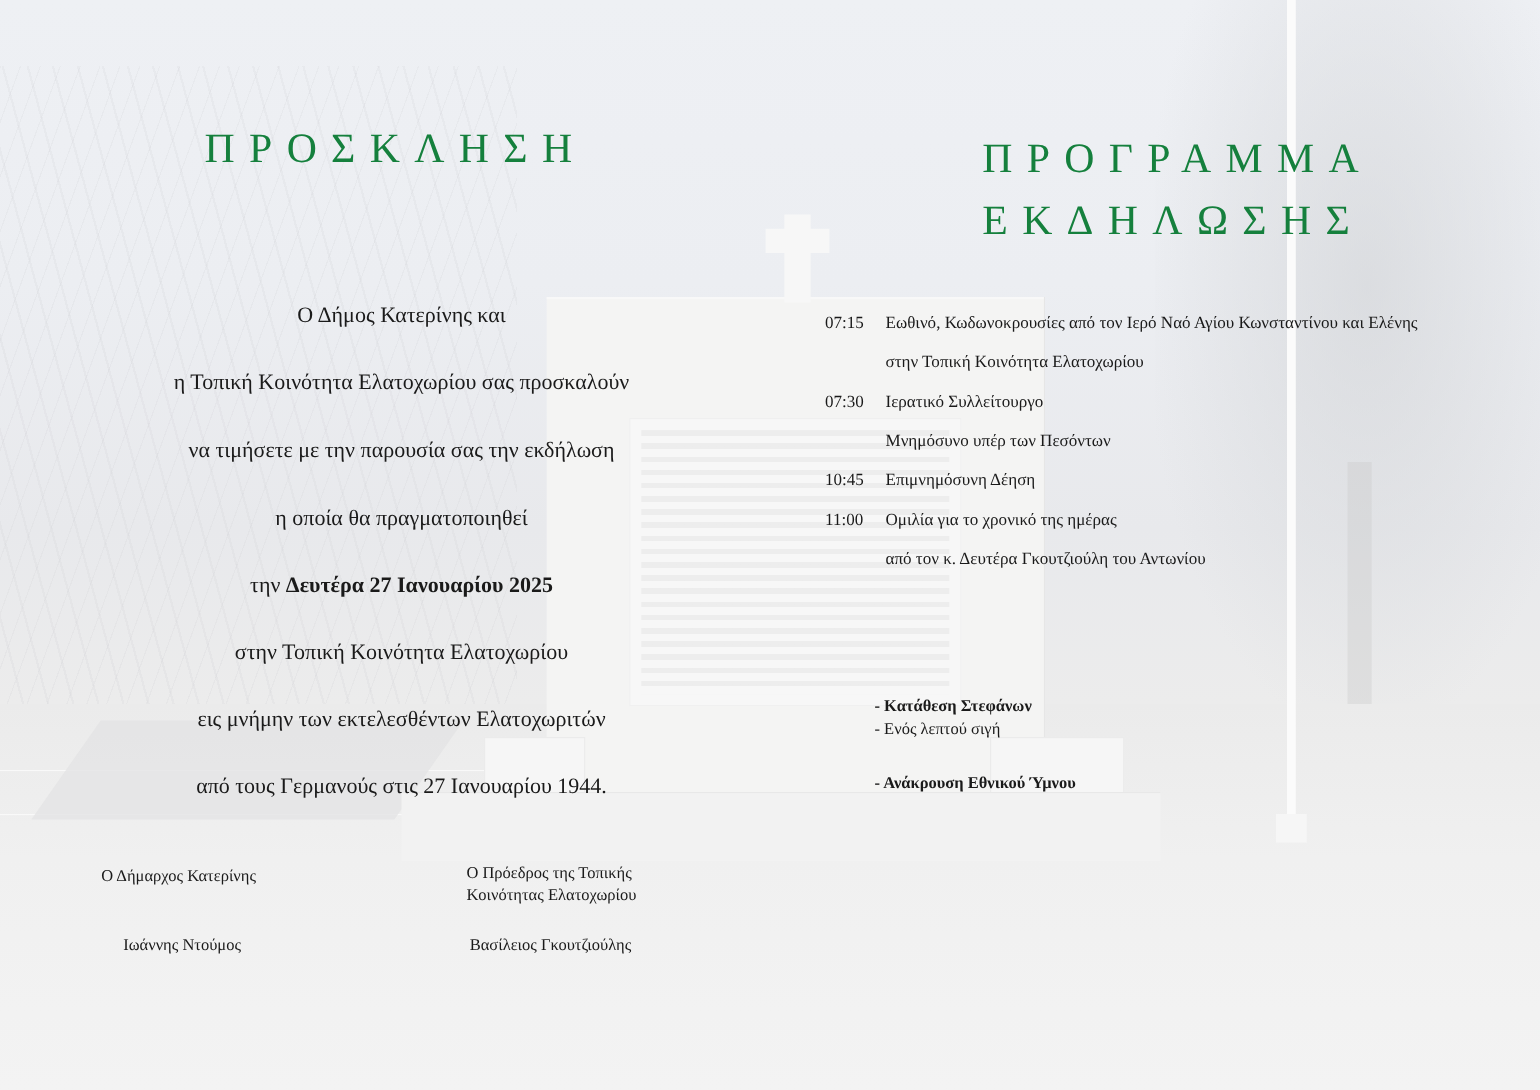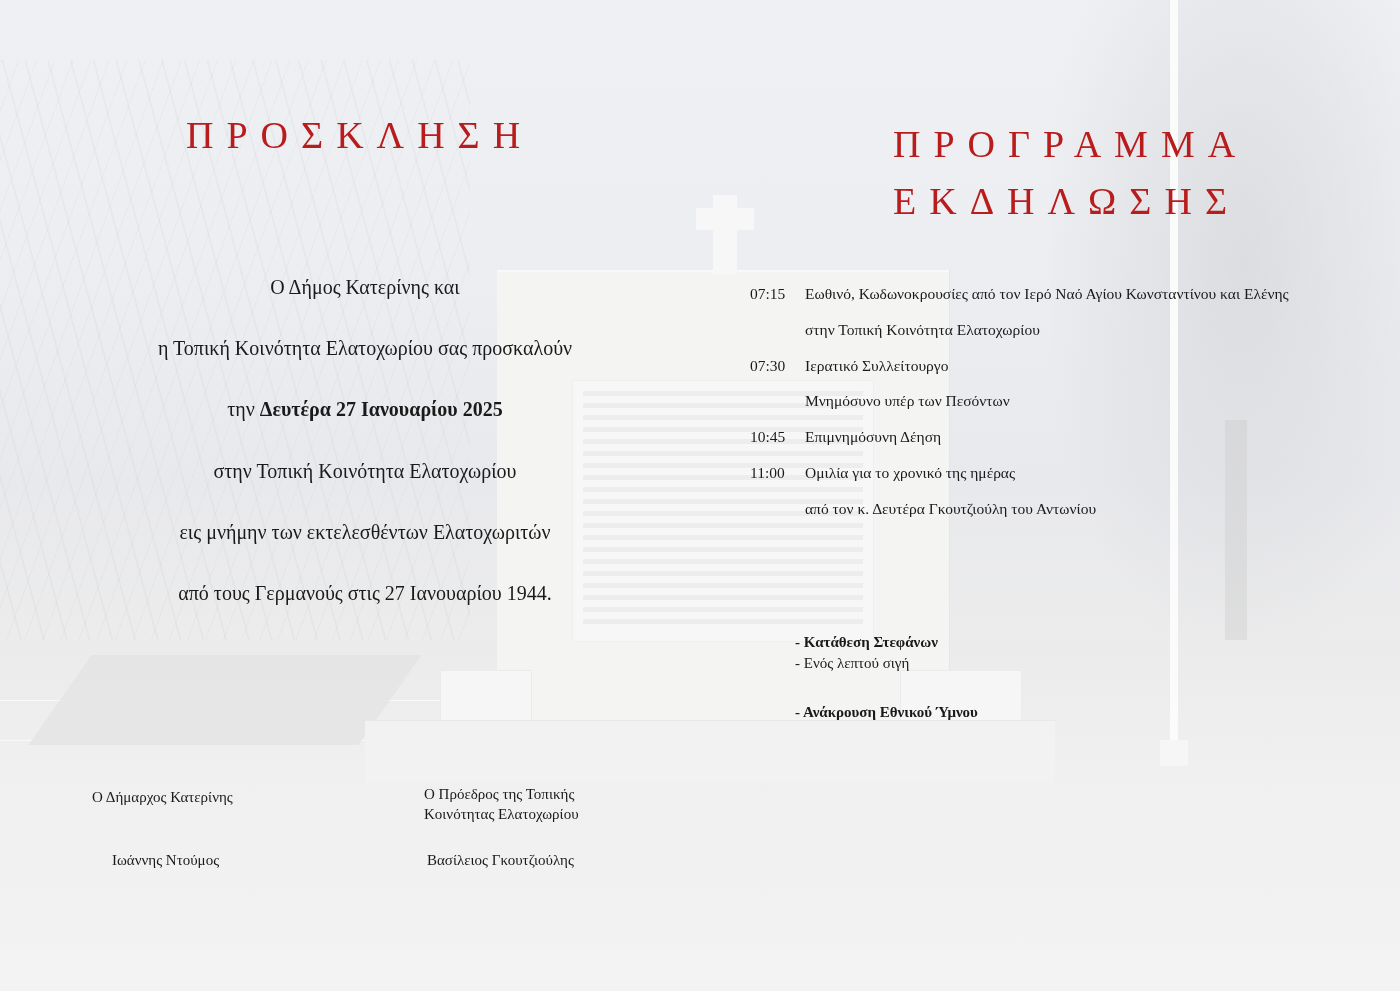--- a/index.html
+++ b/index.html
@@ -38,21 +38,21 @@
     .plaque-lines { position: absolute; left: 10px; top: 10px; right: 10px; bottom: 10px;
       background: repeating-linear-gradient(180deg, rgba(210,210,210,.45) 0 5px, transparent 5px 12px); opacity: .6; }
     .planter-l { position: absolute; left: 440px; top: 670px; width: 90px; height: 70px; background: #f6f6f6; border: 1px solid #ebebeb; }
     .planter-r { position: absolute; left: 900px; top: 670px; width: 120px; height: 70px; background: #f6f6f6; border: 1px solid #ebebeb; }
     .base { position: absolute; left: 365px; top: 720px; width: 690px; height: 62px; background: #f2f2f2; border-top: 1px solid #e8e8e8; }
 
     
     .content { position: absolute; inset: 0; }
     .title {
       position: absolute; font-weight: normal; margin: 0;
-      font-size: 38px; letter-spacing: 13px; color: #b91c1c; line-height: 1;
+      font-size: 38px; letter-spacing: 13px; color: #15803d; line-height: 1;
     }
     .title-left { left: 186px; top: 116px; }
     .title-right { left: 893px; top: 116px; line-height: 57px; }
     .title-right span { display: block; }
 
     .invite { position: absolute; left: 90px; top: 258px; width: 550px; text-align: center; font-size: 20px; }
     .invite p { margin: 11px; height: 50.2px; line-height: 36px; }
     .invite b { font-weight: bold; }
 
     .schedule { position: absolute; left: 750px; top: 280px; width: 640px; font-size: 15.5px; }
@@ -100,20 +100,22 @@
   <h1 class="title title-left">ΠΡΟΣΚΛΗΣΗ</h1>
 
   <h1 class="title title-right">
     <span>ΠΡΟΓΡΑΜΜΑ</span>
     <span>ΕΚΔΗΛΩΣΗΣ</span>
   </h1>
 
   <div class="invite">
     <p>Ο Δήμος Κατερίνης και</p>
     <p>η Τοπική Κοινότητα Ελατοχωρίου σας προσκαλούν</p>
+    <p>να τιμήσετε με την παρουσία σας την εκδήλωση</p>
+    <p>η οποία θα πραγματοποιηθεί</p>
     <p><span>την </span><b>Δευτέρα 27 Ιανουαρίου 2025</b></p>
     <p>στην Τοπική Κοινότητα Ελατοχωρίου</p>
     <p>εις μνήμην των εκτελεσθέντων Ελατοχωριτών</p>
     <p>από τους Γερμανούς στις 27 Ιανουαρίου 1944.</p>
   </div>
 
   <div class="schedule">
     <div class="srow">
       <span class="stime">07:15</span>
       <span class="stext">Εωθινό, Κωδωνοκρουσίες από τον Ιερό Ναό Αγίου Κωνσταντίνου και Ελένης</span>

